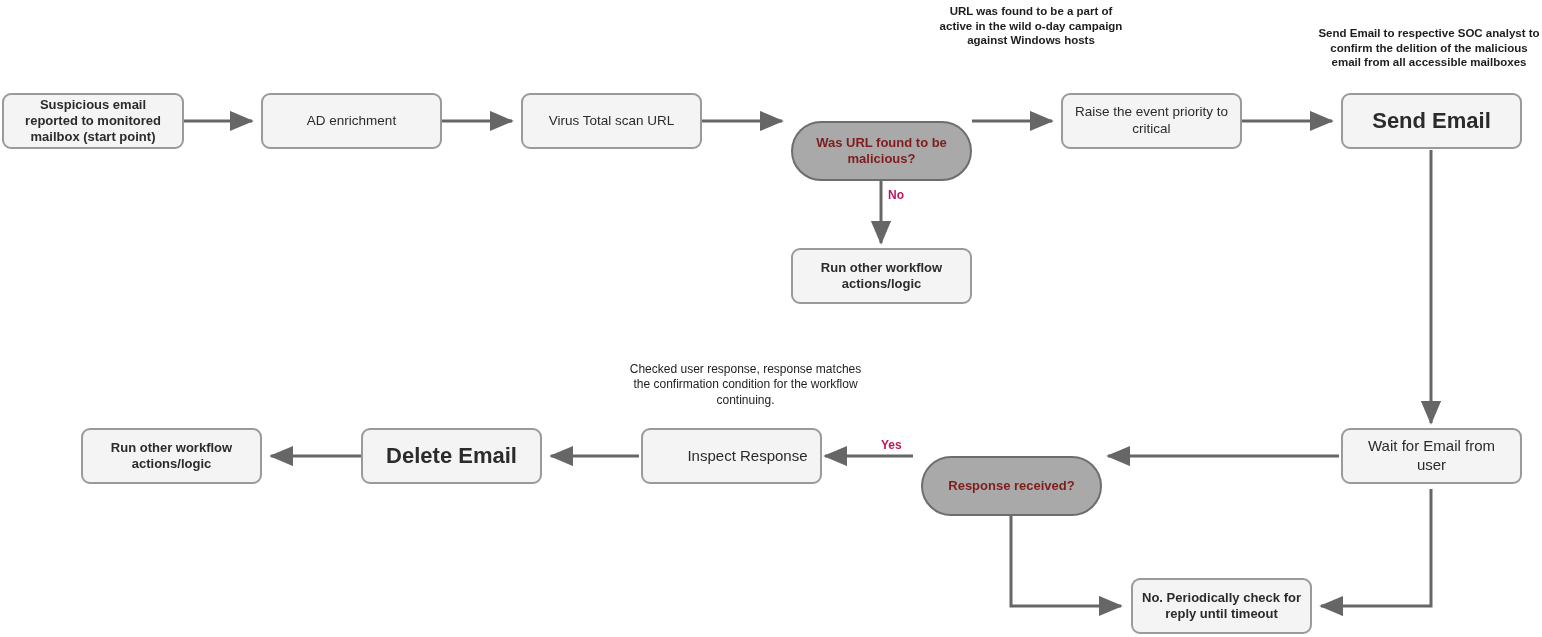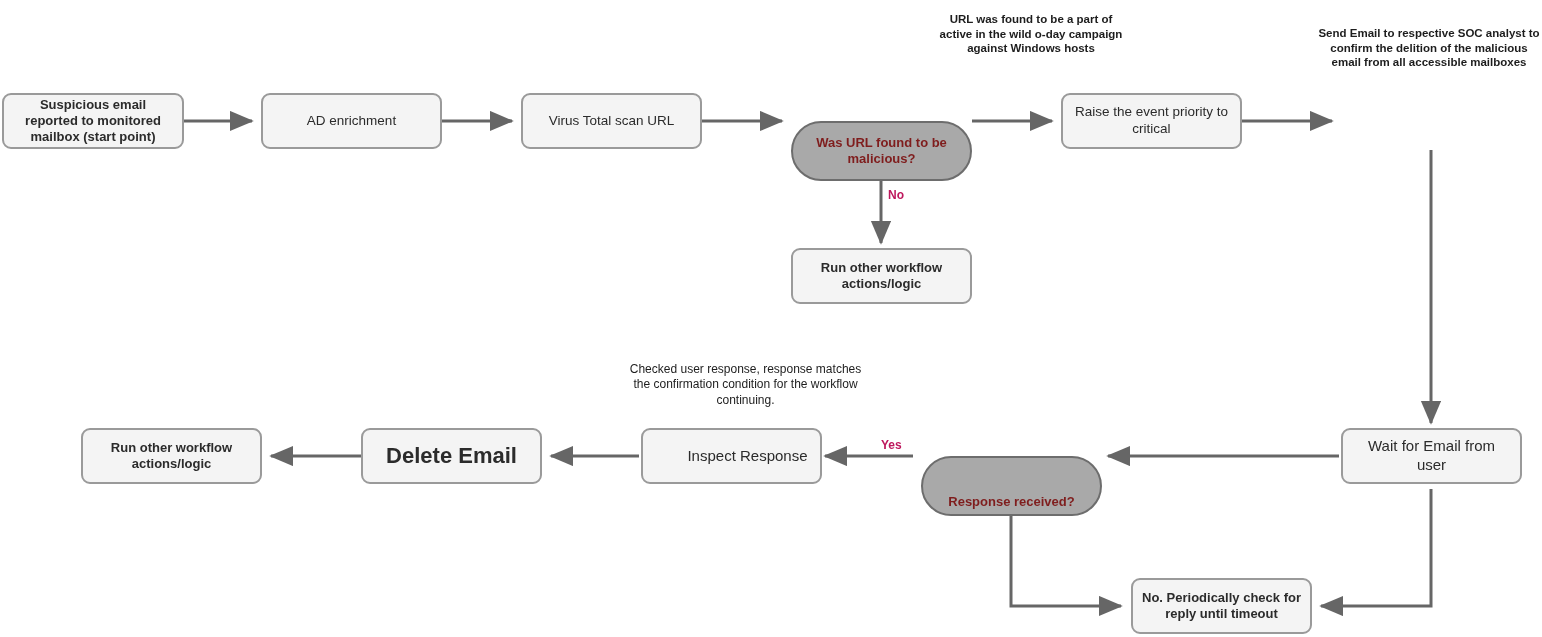--- a/index.html
+++ b/index.html
@@ -119,50 +119,53 @@
   </div>
 
   <div class="node decision" style="left:791px; top:91px; width:181px; height:60px;">
     <span>Was URL found to be malicious?</span>
   </div>
 
   <div class="node norm" style="left:1061px; top:93px; width:181px; height:56px;">
     <span>Raise the event priority to critical</span>
   </div>
 
+  <div class="node big" style="left:1341px; top:93px; width:181px; height:56px;">
+    <span>Send Email</span>
+  </div>
 
   <div class="node" style="left:791px; top:248px; width:181px; height:56px;">
     <span>Run other workflow actions/logic</span>
   </div>
 
   <div class="node mid" style="left:1341px; top:428px; width:181px; height:56px;justify-content:center;">
     <span>Wait for Email from user</span>
   </div>
 
-  <div class="node decision" style="left:921px; top:426px; width:181px; height:60px;align-items:flex-end;">
+  <div class="node decision" style="left:921px; top:426px; width:181px; height:60px;">
     <span>Response received?</span>
   </div>
 
   <div class="node mid" style="left:641px; top:428px; width:181px; height:56px;padding-left:41px;">
     <span>Inspect Response</span>
   </div>
 
   <div class="node big" style="left:361px; top:428px; width:181px; height:56px;">
     <span>Delete Email</span>
   </div>
 
   <div class="node" style="left:81px; top:428px; width:181px; height:56px;">
     <span>Run other workflow actions/logic</span>
   </div>
 
   <div class="node" style="left:1131px; top:578px; width:181px; height:56px;">
     <span>No. Periodically check for reply until timeout</span>
   </div>
 
-  <div class="annotation" style="left:936px; top:12px; width:190px;">
+  <div class="annotation" style="left:936px; top:4px; width:190px;">
     <span>URL was found to be a part of active in the wild o-day campaign against Windows hosts</span>
   </div>
 
   <div class="annotation" style="left:1316px; top:26px; width:226px;">
     <span>Send Email to respective SOC analyst to confirm the delition of the malicious email from all accessible mailboxes</span>
   </div>
 
   <div class="annotation" style="left:628px; top:362px; width:235px; font-weight:normal; font-size:12px;">
     <span>Checked user response, response matches the confirmation condition for the workflow continuing.</span>
   </div>

